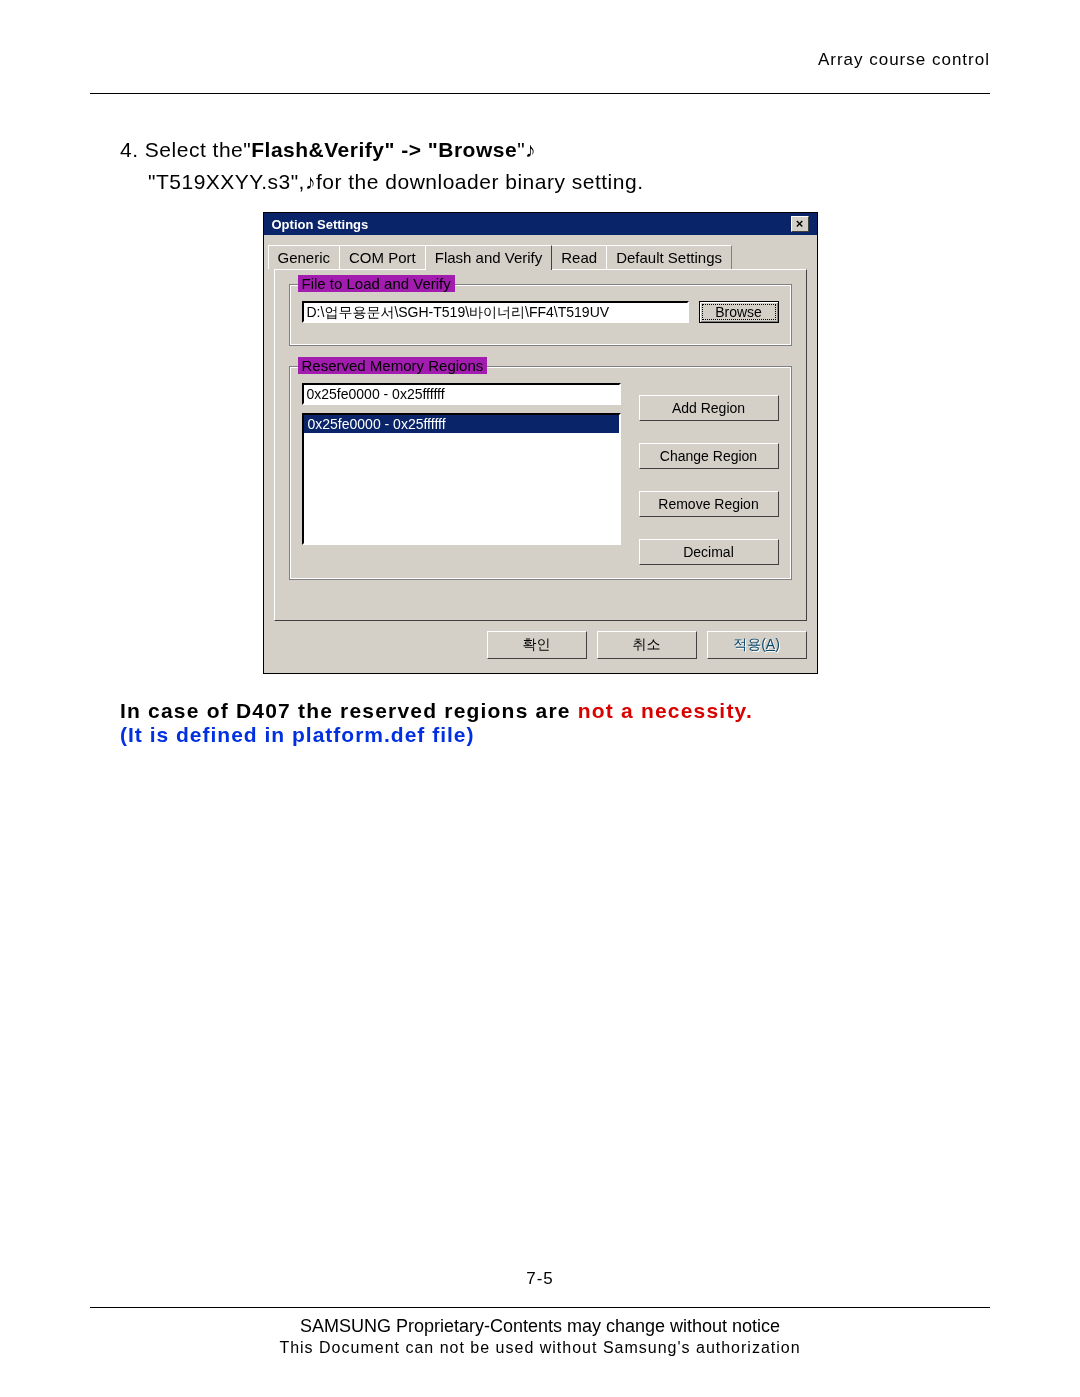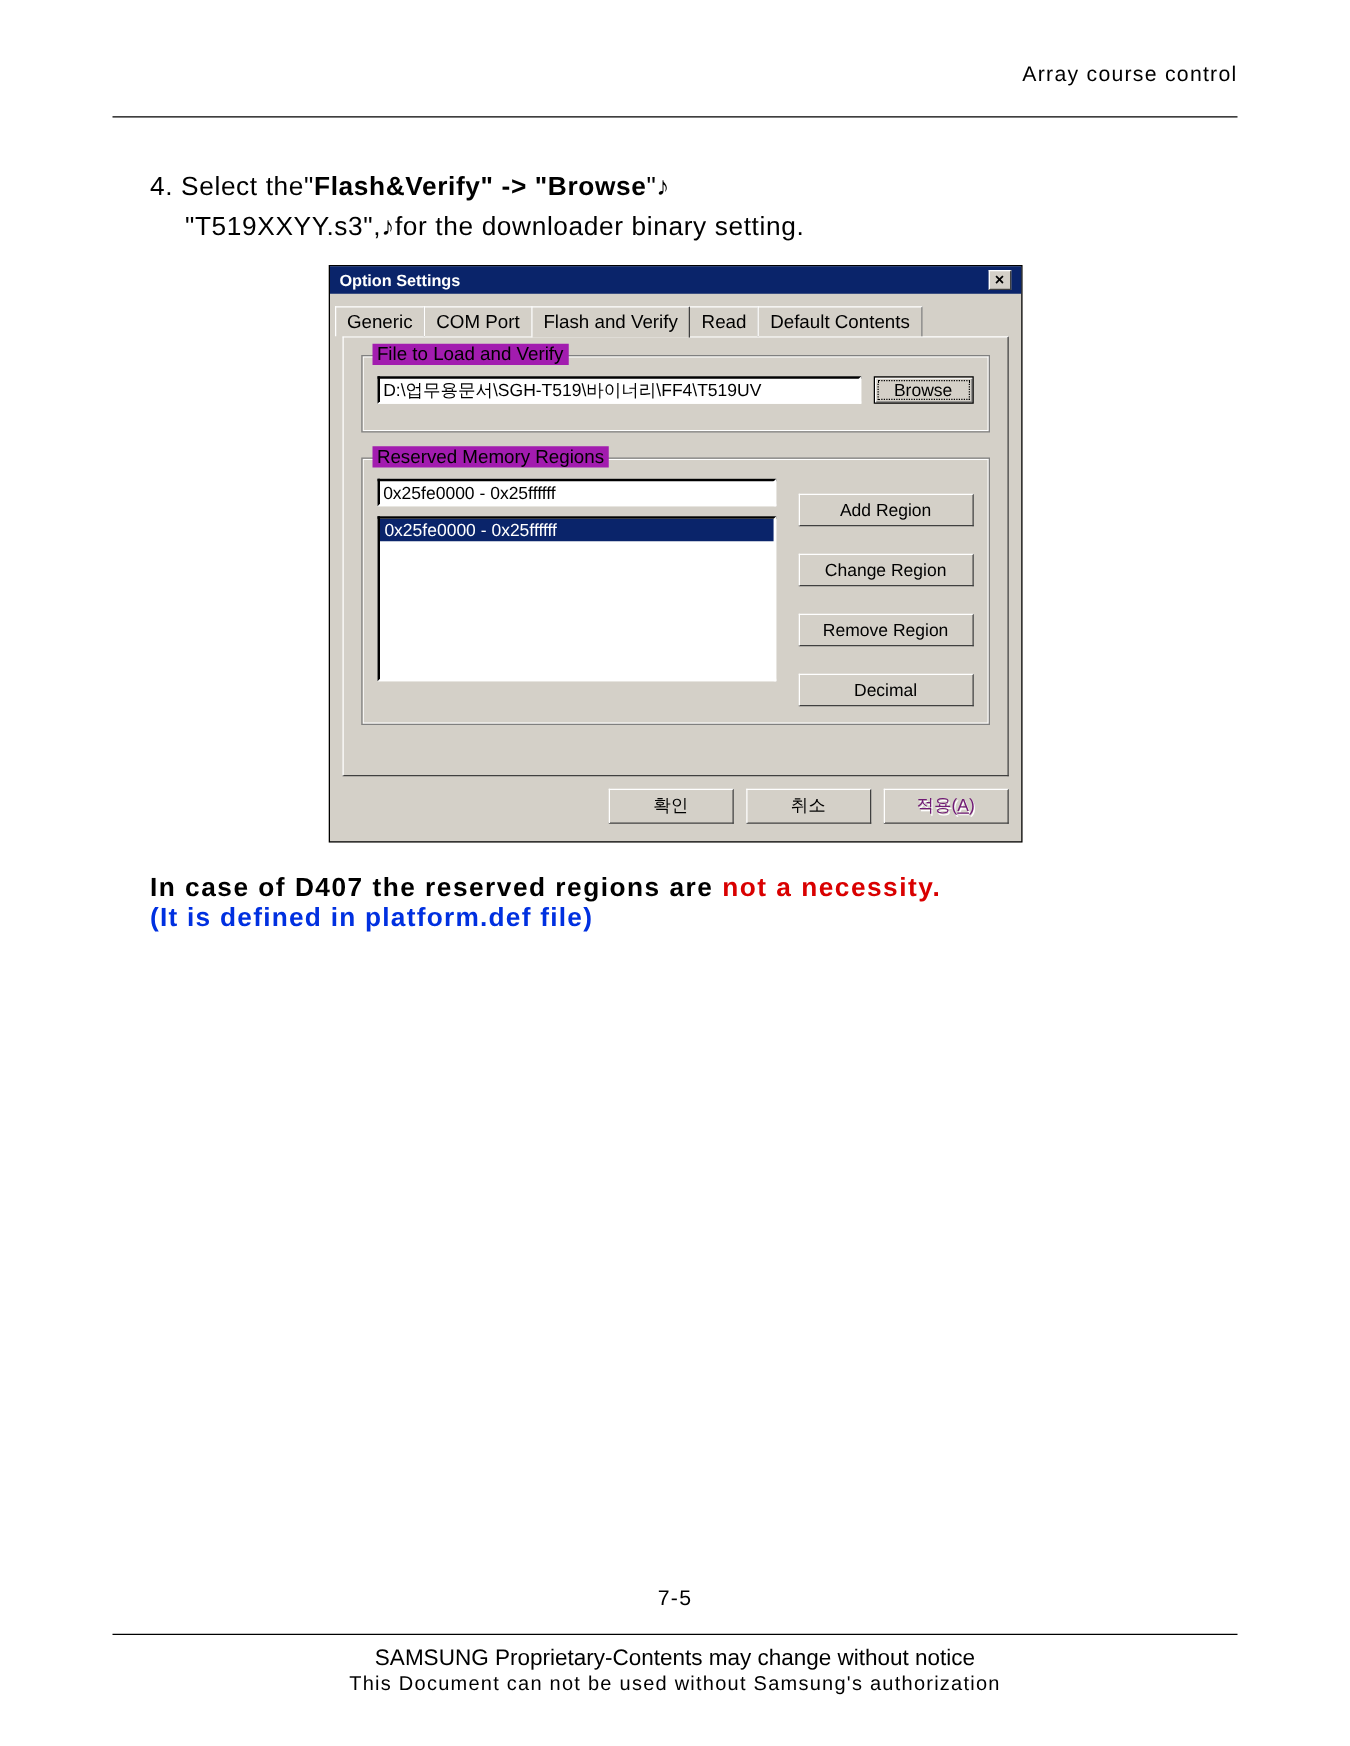--- a/index.html
+++ b/index.html
@@ -176,21 +176,21 @@
     background:#0a246a;
     color:#fff;
   }
   .dlg-buttons {
     display:flex;
     justify-content:flex-end;
     gap:10px;
     margin: 0 10px 14px 10px;
   }
   .dlg-buttons .btn { min-width:100px; padding:4px 0;}
-  .btn.disabled { color:#701a75; text-shadow:1px 1px 0 #fff;}
+  .btn.disabled { color:#0c4a6e; text-shadow:1px 1px 0 #fff;}
   .under { text-decoration: underline; }
 </style>
 </head>
 <body>
 
 <div class="page">
   <div class="header-right">Array course control</div>
   <hr class="hr-top">
 
   <div class="instruction">
@@ -208,21 +208,21 @@
       <div class="titlebar">
         <span>Option Settings</span>
         <span class="closebox">×</span>
       </div>
 
       <div class="tabs">
         <div class="tab">Generic</div>
         <div class="tab">COM Port</div>
         <div class="tab active">Flash and Verify</div>
         <div class="tab">Read</div>
-        <div class="tab">Default Contents</div>
+        <div class="tab">Default Settings</div>
       </div>
 
       <div class="tabpane">
 
         <div class="groupbox">
           <div class="legend">File to Load and Verify</div>
           <div class="row">
             <div class="textbox">D:\업무용문서\SGH-T519\바이너리\FF4\T519UV</div>
             <div class="btn default">Browse</div>
           </div>

